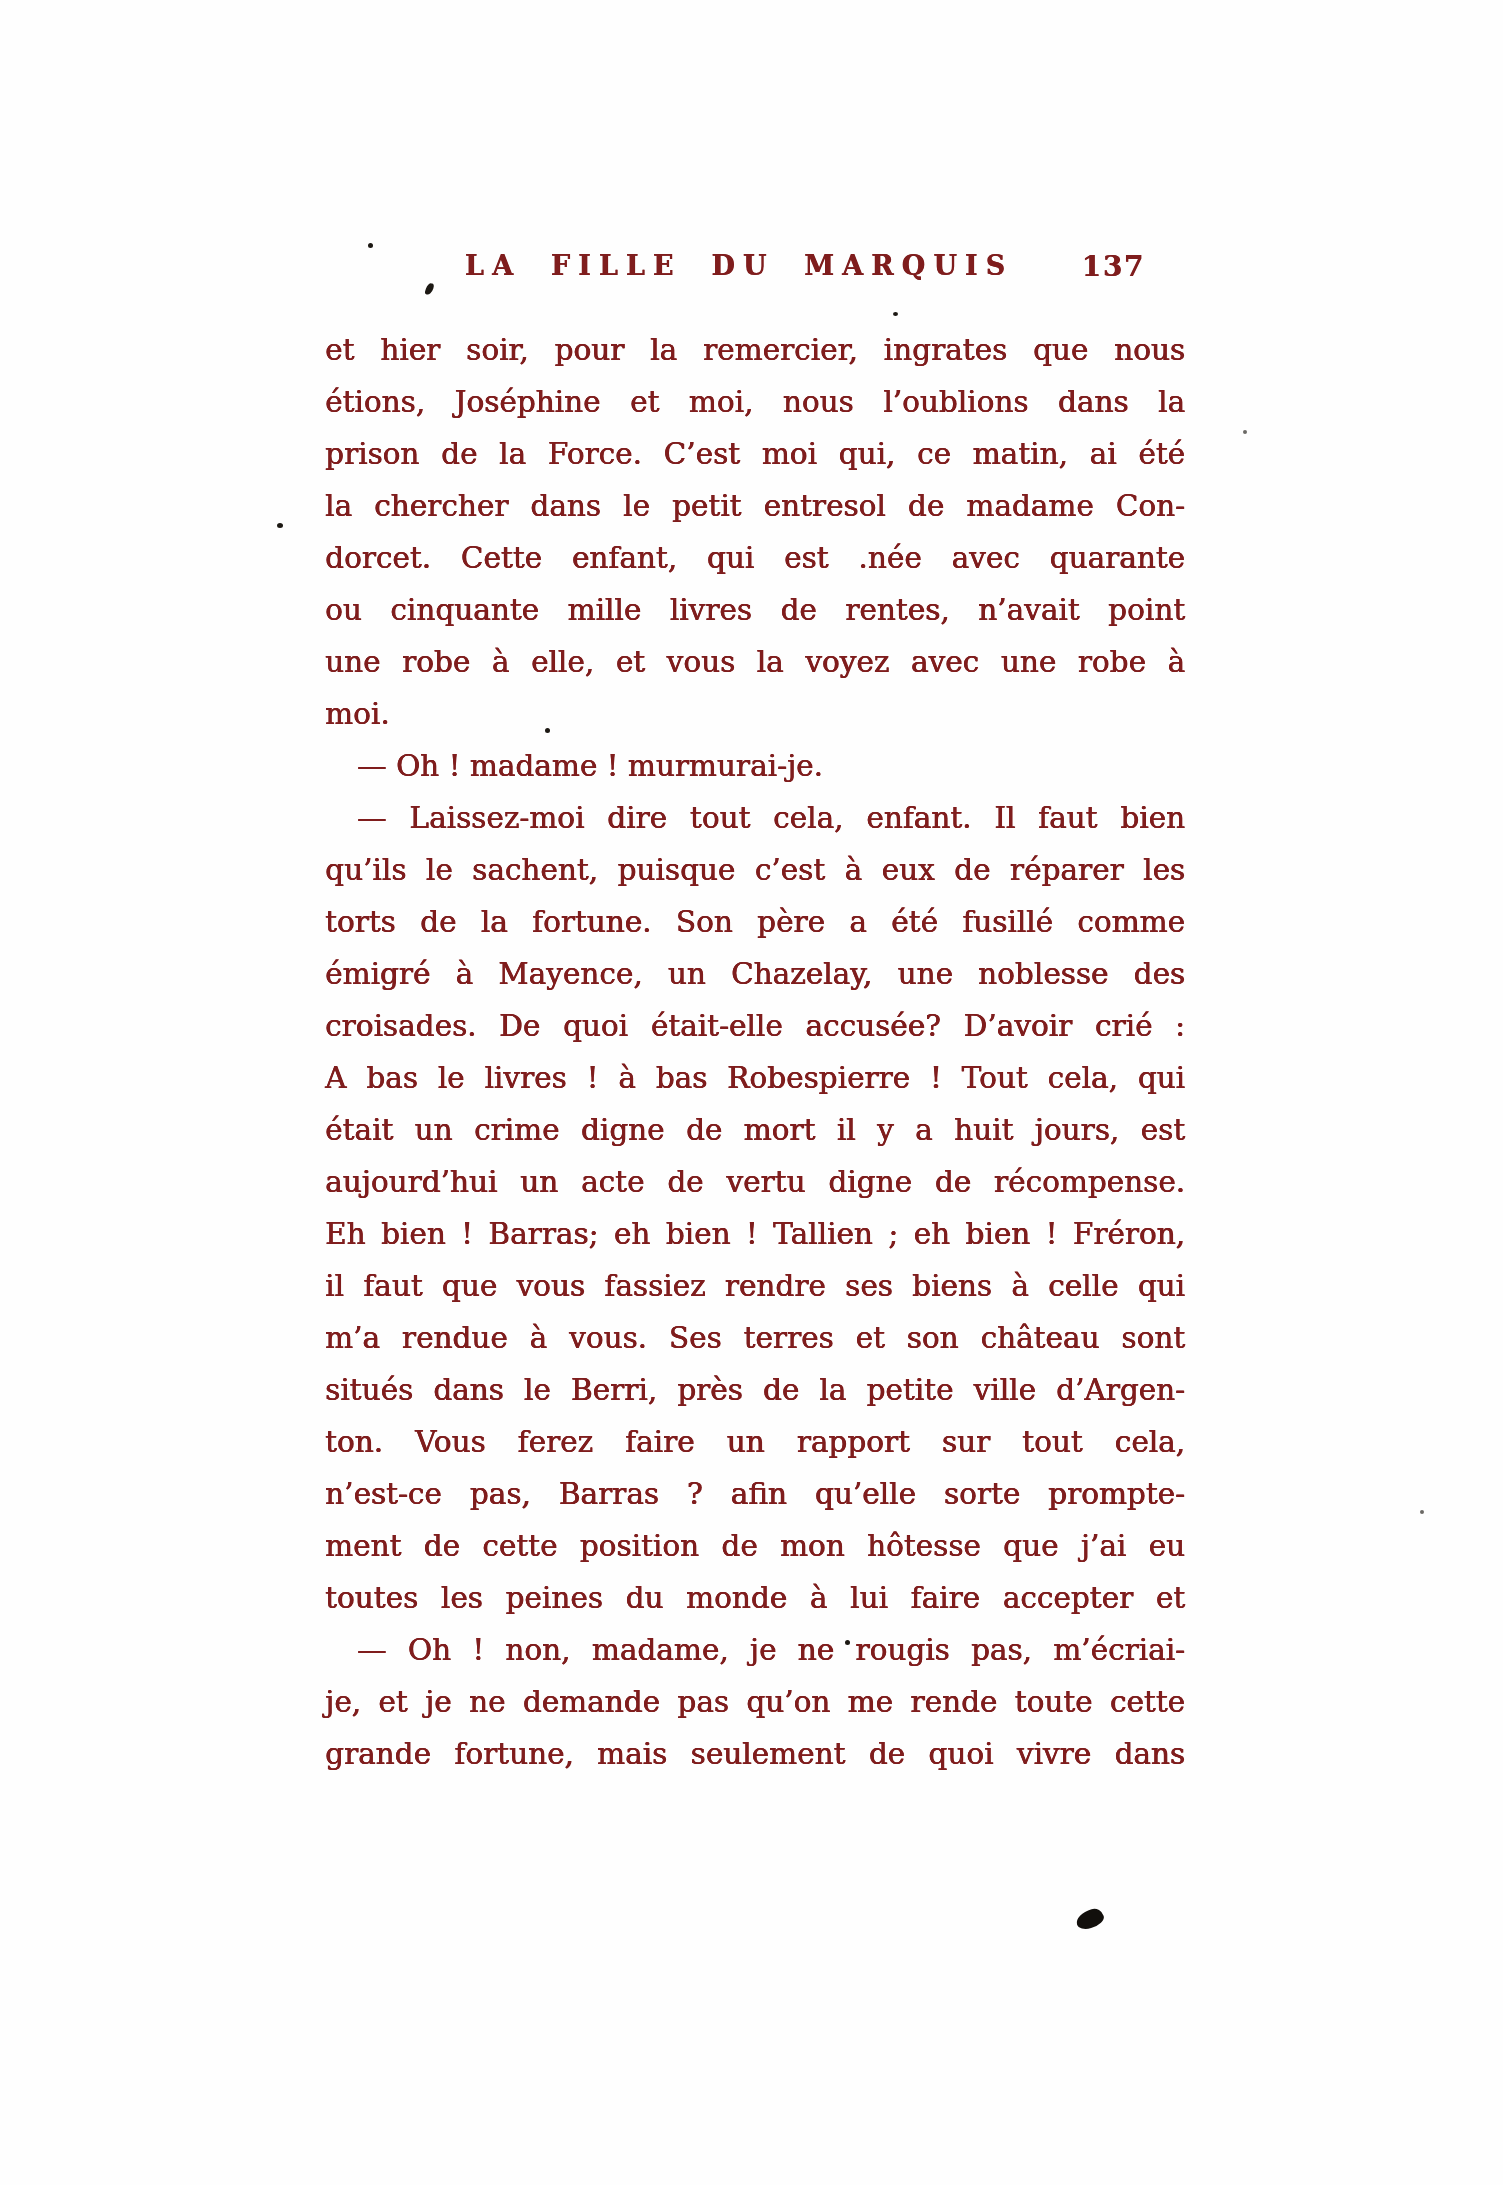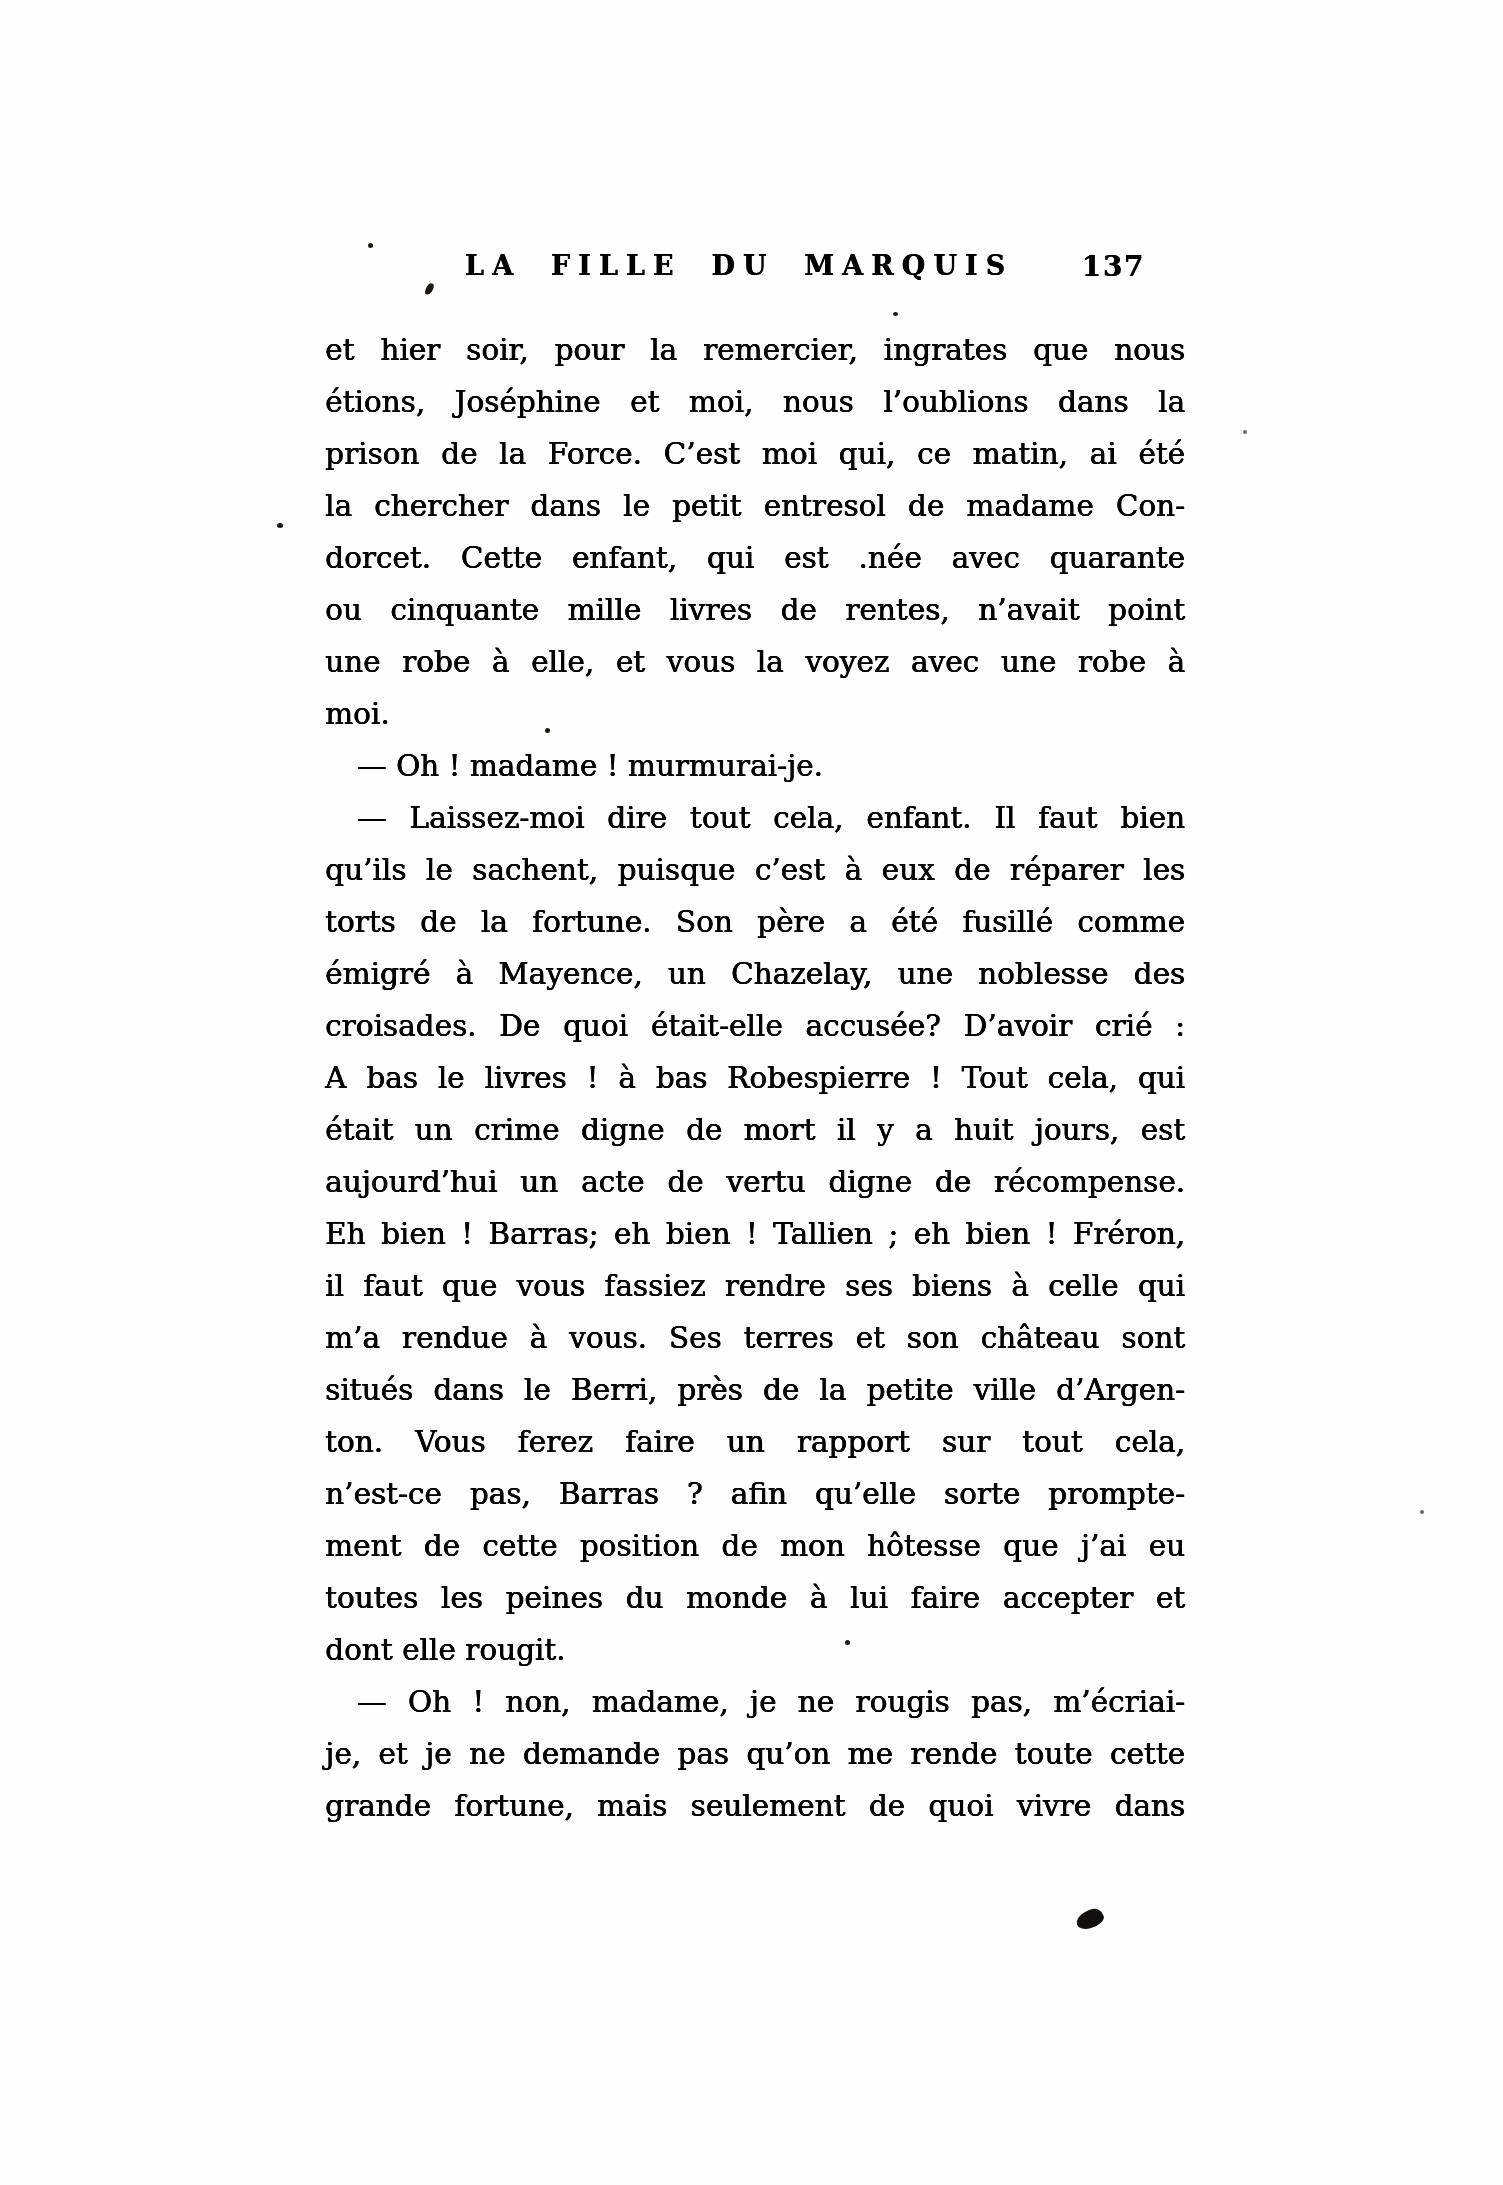--- a/index.html
+++ b/index.html
@@ -1,21 +1,21 @@
 <!DOCTYPE html>
 <html><head>
 <meta charset="utf-8">
 <style>
   html, body { margin: 0; padding: 0; background: #ffffff; }
   .page {
     position: relative;
     width: 1503px;
     height: 2185px;
     background: #fefefe;
-    color: #000000;
+    color: #7f1d1d;
     font-family: "DejaVu Serif", serif;
     overflow: hidden;
   }
   .page-header {
     position: absolute;
     left: 325px;
     top: 250px;
     width: 860px;
     height: 44px;
   }
@@ -111,21 +111,20 @@
     <div class="line">était un crime digne de mort il y a huit jours, est</div>
     <div class="line">aujourd’hui un acte de vertu digne de récompense.</div>
     <div class="line">Eh bien ! Barras; eh bien ! Tallien ; eh bien ! Fréron,</div>
     <div class="line">il faut que vous fassiez rendre ses biens à celle qui</div>
     <div class="line">m’a rendue à vous. Ses terres et son château sont</div>
     <div class="line">situés dans le Berri, près de la petite ville d’Argen-</div>
     <div class="line">ton. Vous ferez faire un rapport sur tout cela,</div>
     <div class="line">n’est-ce pas, Barras ? afin qu’elle sorte prompte-</div>
     <div class="line">ment de cette position de mon hôtesse que j’ai eu</div>
     <div class="line">toutes les peines du monde à lui faire accepter et</div>
-    <div class="line nojust">dont elle rougit.</div>
     <div class="line indent">— Oh ! non, madame, je ne rougis pas, m’écriai-</div>
     <div class="line">je, et je ne demande pas qu’on me rende toute cette</div>
     <div class="line">grande fortune, mais seulement de quoi vivre dans</div>
   </main>
 
   <div class="speck" style="left:368px; top:243px; width:5px; height:5px;"></div>
   <div class="speck comma" style="left:426px; top:283px; width:7px; height:12px;"></div>
   <div class="speck" style="left:893px; top:312px; width:5px; height:4px;"></div>
   <div class="speck faint" style="left:1243px; top:430px; width:4px; height:4px;"></div>
   <div class="speck" style="left:277px; top:523px; width:6px; height:5px;"></div>

